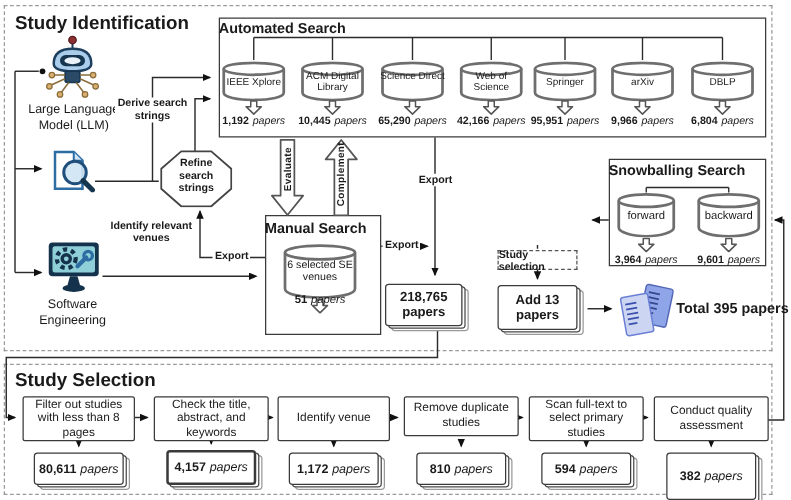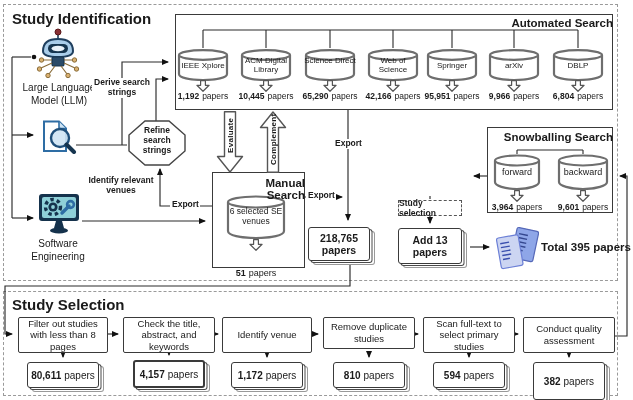--- a/index.html
+++ b/index.html
@@ -4,42 +4,42 @@
 <style>
   html,body{margin:0;padding:0;background:#fff;}
   .canvas{position:relative;width:633px;height:400px;background:#fff;
           font-family:"Liberation Sans",sans-serif;color:#1a1a1a;overflow:hidden;}
   .abs{position:absolute;box-sizing:border-box;}
   
   .section{border:1.3px dashed #9a9a9a;background:transparent;z-index:1;}
   .sec-title{font-size:15px;font-weight:bold;z-index:4;}
   
   .solidbox{border:1.4px solid #3a3a3a;background:transparent;z-index:1;}
-  .box-title{font-size:11.5px;font-weight:bold;text-align:right;z-index:4;padding-left:12px;}
+  .box-title{font-size:11.5px;font-weight:bold;text-align:left;z-index:4;}
   
   #connectors{z-index:2;}
   .z3{z-index:3;}
   .z4{z-index:4;}
   
   .proc{display:flex;align-items:center;justify-content:center;text-align:center;
         background:#fff;border:1.4px solid #3a3a3a;border-radius:2px;
         font-size:9.5px;line-height:1.22;padding:2px 3px;z-index:3;}
   
   .stack{display:flex;align-items:center;justify-content:center;text-align:center;
          background:#fff;border:1.4px solid #3a3a3a;border-radius:3px;
          box-shadow:2.5px 2px 0 -1px #fff,2.5px 2px 0 0 #4a4a4a,5px 4px 0 -1px #fff,5px 4px 0 0 #999;
          font-weight:bold;z-index:3;}
   .stack--bold{border-width:2.6px;}
   .stack .num{font-weight:bold;}
   
   .cap{font-size:10px;line-height:1.25;text-align:center;z-index:3;}
   .cyl-label{font-size:8px;line-height:1.12;text-align:center;z-index:4;}
   .count{font-size:8.5px;text-align:center;white-space:nowrap;z-index:3;}
   .count .num{font-weight:bold;}
-  .unit{margin-left:3px;font-weight:normal;}
+  .unit{margin-left:3px;font-weight:normal;font-style:italic;}
   .flowlbl{font-size:8.5px;font-weight:bold;line-height:1.15;text-align:center;z-index:4;}
   .wbg{background:#fff;padding:0 2px;}
   .vtext{writing-mode:vertical-rl;transform:rotate(180deg);font-size:8px;font-weight:bold;
          letter-spacing:.3px;display:flex;align-items:center;justify-content:center;z-index:4;}
   .gate{border:1.2px dashed #555;display:flex;align-items:center;justify-content:center;
         font-size:8.5px;font-weight:bold;background:#fff;z-index:3;}
   .total-lbl{font-size:11.5px;font-weight:bold;white-space:nowrap;z-index:3;}
 </style>
 </head>
 <body>
@@ -247,21 +247,21 @@
   <div class="abs count" style="left:545px;top:91px;width:66px"><span class="num">6,804</span><span class="unit">papers</span></div>
 
   <svg class="abs z3" style="left:226px;top:195px" width="60" height="44" viewBox="0 0 60 44">
     <path d="M2,7 V36 C2,40.4 14.5,43 30,43 C45.5,43 58,40.4 58,36 V7" fill="#fff" stroke="#6e6e6e" stroke-width="2.2"></path>
     <ellipse cx="30" cy="7" rx="28" ry="5.5" fill="#fff" stroke="#6e6e6e" stroke-width="2.2"></ellipse>
   </svg>
   <div class="abs cyl-label" style="left:226px;top:207px;width:60px;font-size:8.5px">6 selected SE venues</div>
   <svg class="abs z3" style="left:249px;top:239px" width="14" height="12" viewBox="0 0 14 12">
       <path d="M4.6,0.7 H9.4 V5.3 H13.1 L7,11.3 L0.9,5.3 H4.6 Z" fill="#fff" stroke="#555" stroke-width="1.2" stroke-linejoin="round"></path>
     </svg>
-  <div class="abs count" style="left:226px;top:268px;width:60px;font-size:9px"><span class="num">51</span><span class="unit">papers</span></div>
+  <div class="abs count" style="left:226px;top:234px;width:60px;font-size:9px"><span class="num">51</span><span class="unit">papers</span></div>
 
   <svg class="abs z3" style="left:493px;top:154px" width="48" height="36" viewBox="0 0 48 36">
     <path d="M2,6.5 V28 C2,31.6 11.8,35 24,35 C36.2,35 46,31.6 46,28 V6.5" fill="#fff" stroke="#6e6e6e" stroke-width="2.2"></path>
     <ellipse cx="24" cy="6.5" rx="22" ry="5" fill="#fff" stroke="#6e6e6e" stroke-width="2.2"></ellipse>
   </svg>
   <div class="abs cyl-label" style="left:493px;top:167px;width:48px;font-size:9px">forward</div>
   <svg class="abs z3" style="left:510px;top:190px" width="14" height="12" viewBox="0 0 14 12">
       <path d="M4.6,0.7 H9.4 V5.3 H13.1 L7,11.3 L0.9,5.3 H4.6 Z" fill="#fff" stroke="#555" stroke-width="1.2" stroke-linejoin="round"></path>
     </svg>
   <div class="abs count" style="left:485px;top:202px;width:64px"><span class="num">3,964</span><span class="unit">papers</span></div>

